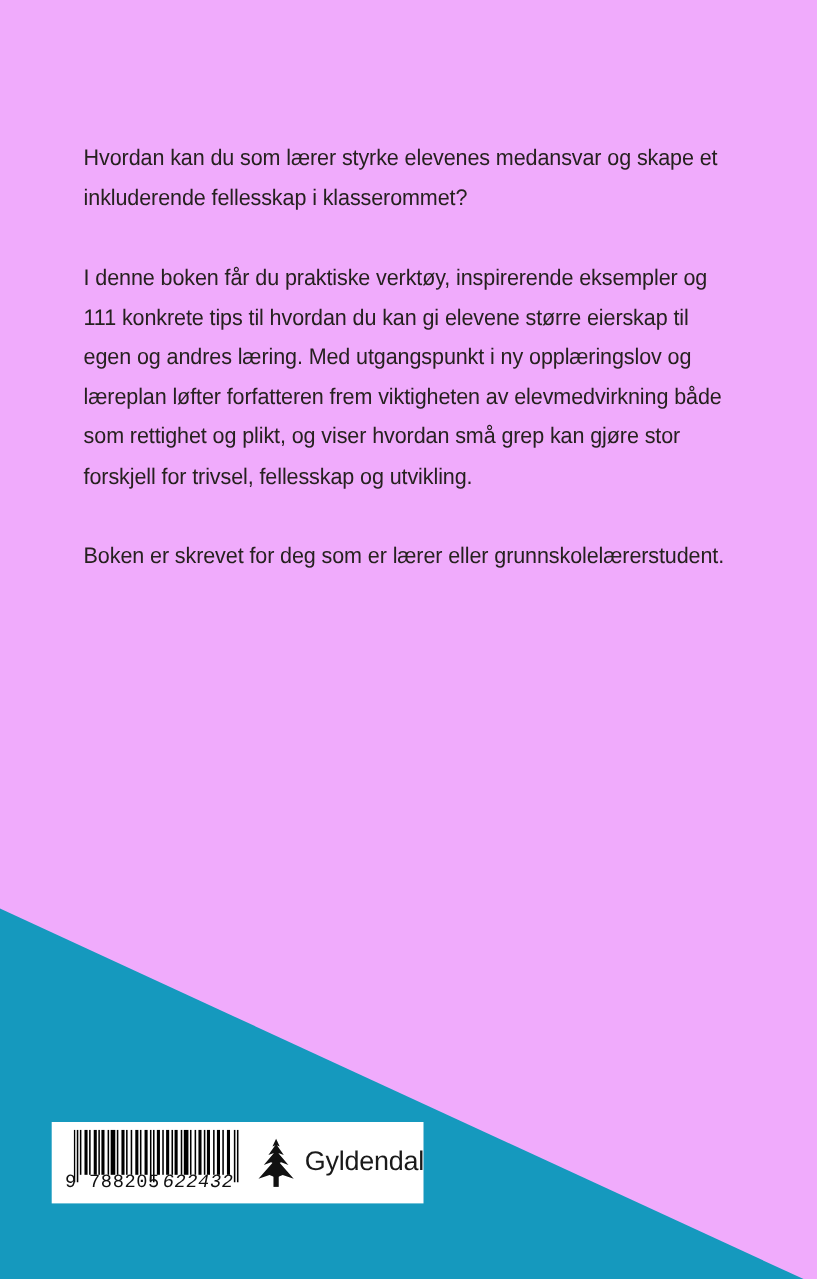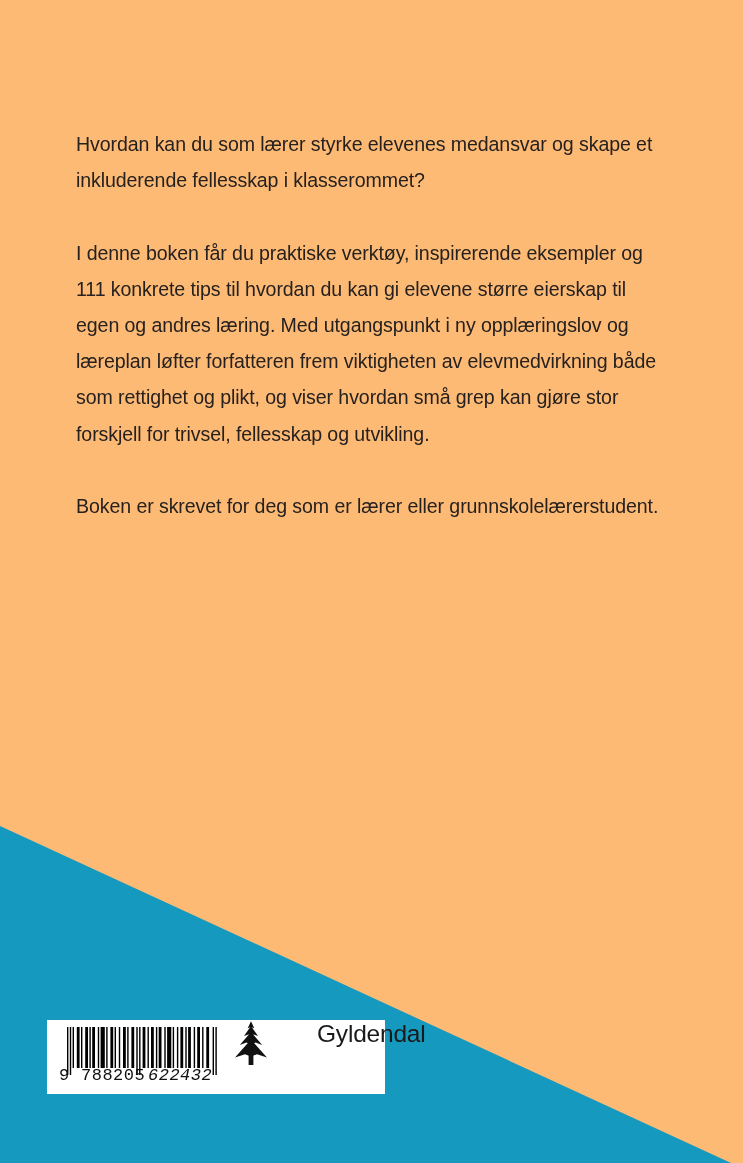--- a/index.html
+++ b/index.html
@@ -13,21 +13,21 @@
     font-family: "Liberation Sans", sans-serif;
     overflow: hidden;
     position: relative;
   }
 
   #book-back-cover {
     position: absolute;
     inset: 0;
     width: 743px;
     height: 1163px;
-    background: #fdba74;
+    background: #f0abfc;
     overflow: hidden;
   }
 
   
   .teal-wedge {
     position: absolute;
     left: 0;
     top: 0;
     width: 743px;
     height: 1163px;
@@ -107,22 +107,22 @@
   .ean-right {
     position: absolute;
     left: 95px;
     bottom: 4px;
     font-style: italic;
   }
 
   .publisher-block {
     flex: 1 1 auto;
     display: flex;
+    align-items: center;
     padding-left: 4px;
-    gap: 40px;
   }
   .tree-icon {
     width: 34px;
     height: 46px;
     flex: 0 0 34px;
     display: block;
   }
   .publisher-name {
     color: #1A1A1A;
     font-family: "Liberation Sans", sans-serif;

